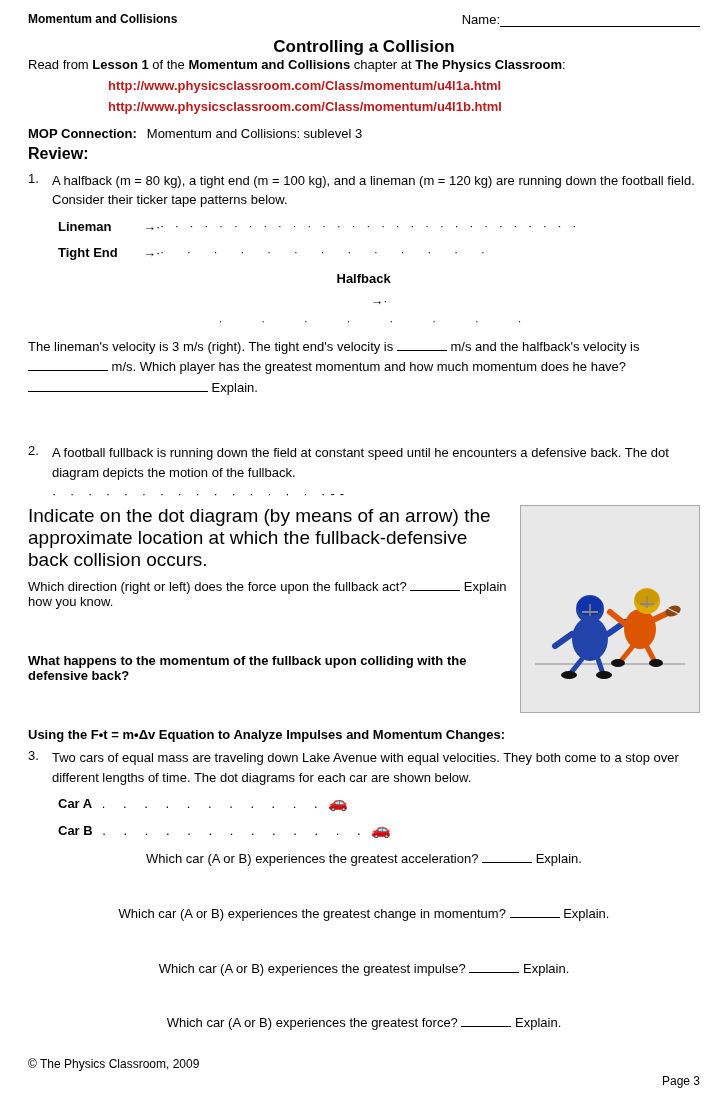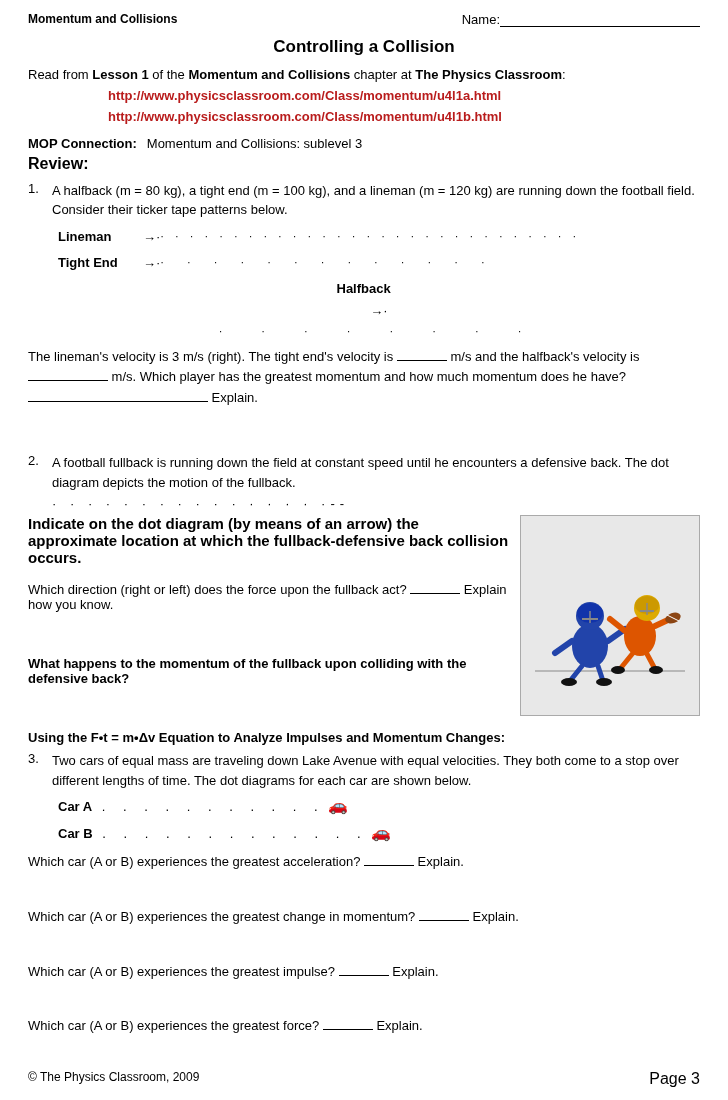--- a/index.html
+++ b/index.html
@@ -23,21 +23,20 @@
     .name-line {
       display: inline-block;
       border-bottom: 1px solid #000;
       width: 200px;
       min-height: 14px;
     }
     .main-title {
       text-align: center;
       font-size: 17px;
       font-weight: bold;
-      margin-bottom: 10px;
     }
     .read-from {
       font-size: 13px;
       margin-bottom: 4px;
     }
     .read-from b { font-weight: bold; }
     .url-block {
       margin-left: 80px;
       margin-bottom: 8px;
       line-height: 1.6;
@@ -101,32 +100,32 @@
       overflow: hidden;
     }
     .football-illustration {
       width: 170px;
       height: 150px;
     }
     .using-section { margin-bottom: 8px; }
     .using-title { font-size: 13px; margin-bottom: 6px; }
     .car-dots { margin: 4px 0 8px 30px; font-size: 13px; }
     .car-label { font-weight: bold; display: inline; }
-    .answer-line { margin: 10px 0; font-size: 13px; line-height: 1.6; }
+    .answer-line { margin: 10px 0; font-size: 13px; line-height: 1.6; text-align: center; }
     .footer {
       position: absolute;
       bottom: 12px;
       left: 28px;
       right: 28px;
       display: flex;
       justify-content: space-between;
       font-size: 12px;
     }
     .footer-left { font-size: 12px; }
-    .footer-right { font-size: 16px; }
+    .footer-right { font-size: 12px; margin-top: 17px; }
   </style>
 </head>
 <body>
 
 <div class="header-row">
   <span class="header-left">Momentum and Collisions</span>
   <div style="display:flex;align-items:center;">
     <span style="font-size:13px;">Name:</span>
     <span class="name-line"></span>
   </div>
@@ -191,21 +190,21 @@
     <span class="q-text">A football fullback is running down the field at constant speed until he encounters a defensive back.
       The dot diagram depicts the motion of the fullback.</span>
   </div>
 
   <div style="margin:4px 0 4px 24px;font-size:13px;letter-spacing:5px;">
     <span>·  ·  ·  ·  ·  ·  ·  ·  ·  ·  ·  ·  ·  · · ·--</span>
   </div>
 
   <div class="q2-content">
     <div class="q2-left">
-      <p style="font-size:15px;margin-bottom:14px;font-weight:bold;">
+      <p style="font-size:19px;margin-bottom:6px;">
         Indicate on the dot diagram (by means of an arrow) the approximate location at which the fullback-defensive back collision occurs.
       </p>
       <p style="font-size:13px;margin-bottom:6px;">
         Which direction (right or left) does the force upon the fullback
         act? <span class="fill-blank"></span> Explain how you know.
       </p>
       <div style="height:28px;"></div>
       <p style="font-size:13px;margin-top:10px;font-weight:bold;">
         What happens to the momentum of the fullback upon colliding
         with the defensive back?

